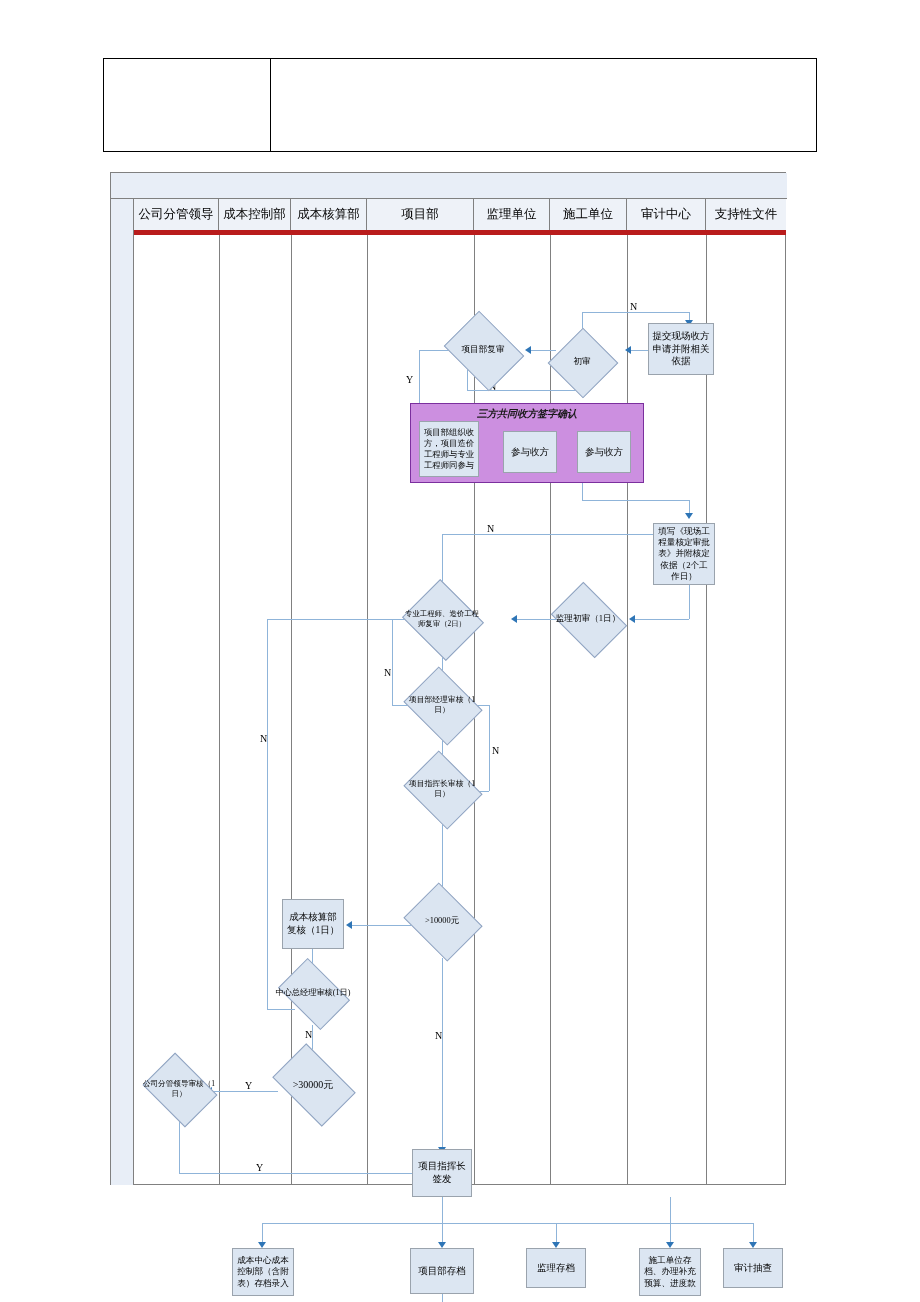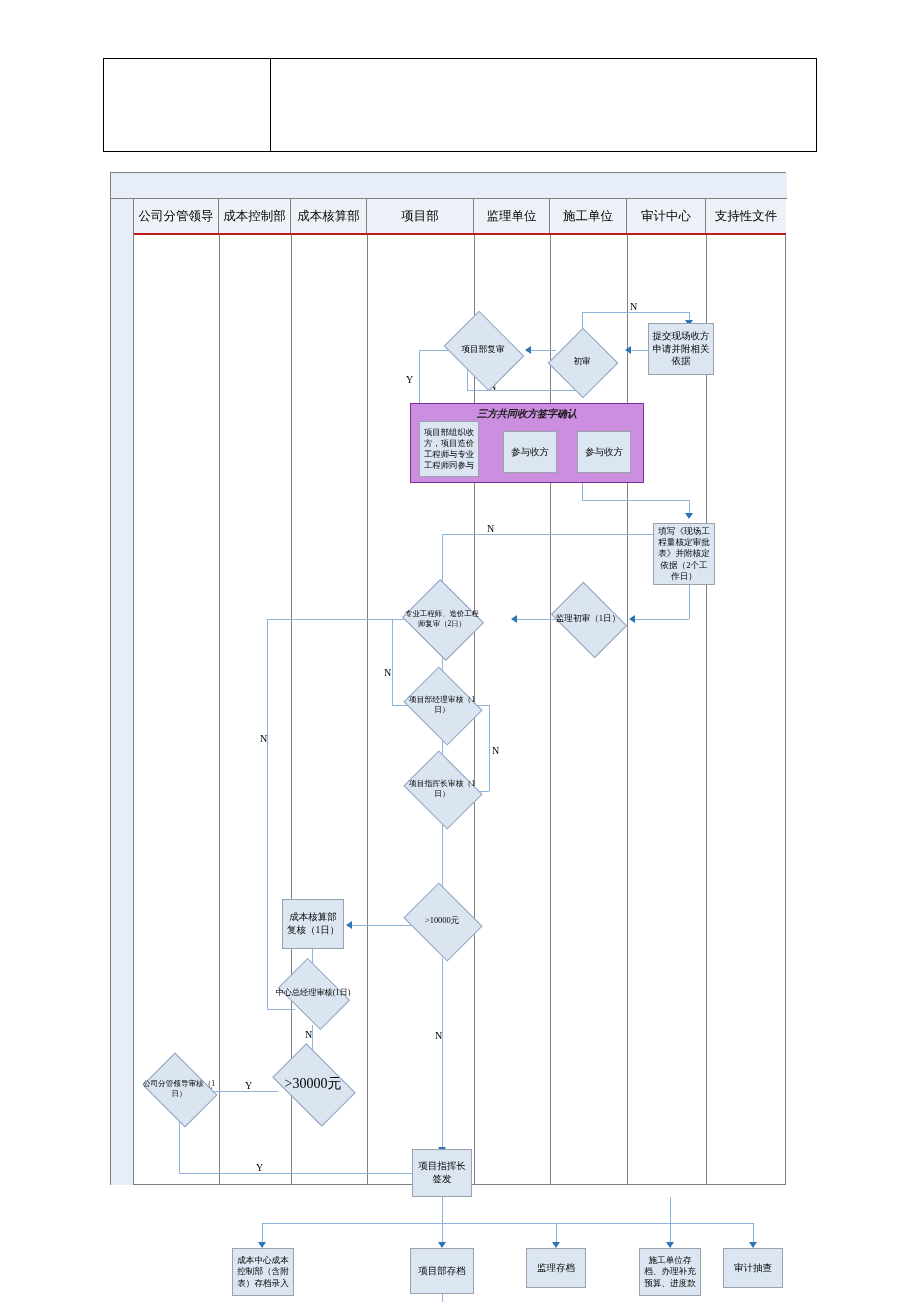--- a/index.html
+++ b/index.html
@@ -11,21 +11,21 @@
   .tt-left{width:167px;border-right:1px solid #000;}
   .tt-mid{width:335px;border-right:1px solid #000;font-size:21px;font-weight:bold;letter-spacing:1px;}
   .tt-right{flex:1;display:block;padding:9px 8px 0 10px;}
   .tt-right div{font-size:13.5px;line-height:1.55;white-space:nowrap;}
 
   
   .chart{position:absolute;left:110px;top:172px;width:676px;height:1013px;box-sizing:border-box;border:1px solid #808080;}
   .topstrip{position:absolute;left:0;top:0;width:676px;height:26px;background:#e8eef7;border-bottom:1px solid #808080;box-sizing:border-box;}
   .leftstrip{position:absolute;left:0;top:26px;width:23px;height:986px;background:#e8eef7;border-right:1px solid #808080;box-sizing:border-box;}
 
-  .hdrrow{position:absolute;left:23px;top:26px;width:652px;height:36px;border-bottom:2px solid #b91c1c;box-sizing:border-box;display:flex;background:#eef2f8;}
+  .hdrrow{position:absolute;left:23px;top:26px;width:652px;height:36px;border-bottom:5px solid #b91c1c;box-sizing:border-box;display:flex;background:#eef2f8;}
   .hdrcell{box-sizing:border-box;border-right:1px solid #808080;display:flex;align-items:center;justify-content:center;font-size:12.5px;}
   .hdrcell:last-child{border-right:none;}
 
   .lanes{position:absolute;left:23px;top:62px;width:652px;height:950px;}
   .lane-div{position:absolute;top:0;width:1px;height:950px;background:#808080;}
 
   
   .node{position:absolute;box-sizing:border-box;display:flex;align-items:center;justify-content:center;text-align:center;}
   .box{background:#dce6f2;border:1px solid #9aa3ad;font-size:9.5px;line-height:1.32;padding:4px 3px;}
   .diamond-wrap{position:absolute;}
@@ -231,21 +231,21 @@
 
     <div class="node box" style="left:148px;top:664px;width:62px;height:50px">成本核算部复核（1日）</div>
 
     <div class="diamond-wrap" style="left:150px;top:738px;width:58px;height:40px">
       <div class="diamond"></div>
       <div class="dlabel" style="font-size:8.2px">中心总经理审核(1日)</div>
     </div>
 
     <div class="diamond-wrap" style="left:145px;top:826px;width:68px;height:46px">
       <div class="diamond"></div>
-      <div class="dlabel" style="font-size:14px">&gt;30000元</div>
+      <div class="dlabel" style="font-size:10px">&gt;30000元</div>
     </div>
 
     <div class="diamond-wrap" style="left:16px;top:832px;width:58px;height:44px">
       <div class="diamond"></div>
       <div class="dlabel" style="font-size:7.6px">公司分管领导审核（1日）</div>
     </div>
 
     <div class="node box" style="left:278px;top:914px;width:60px;height:48px">项目指挥长签发</div>
 
     <div class="node box" style="left:98px;top:1013px;width:62px;height:48px;font-size:8.6px">成本中心成本控制部（含附表）存档录入</div>

